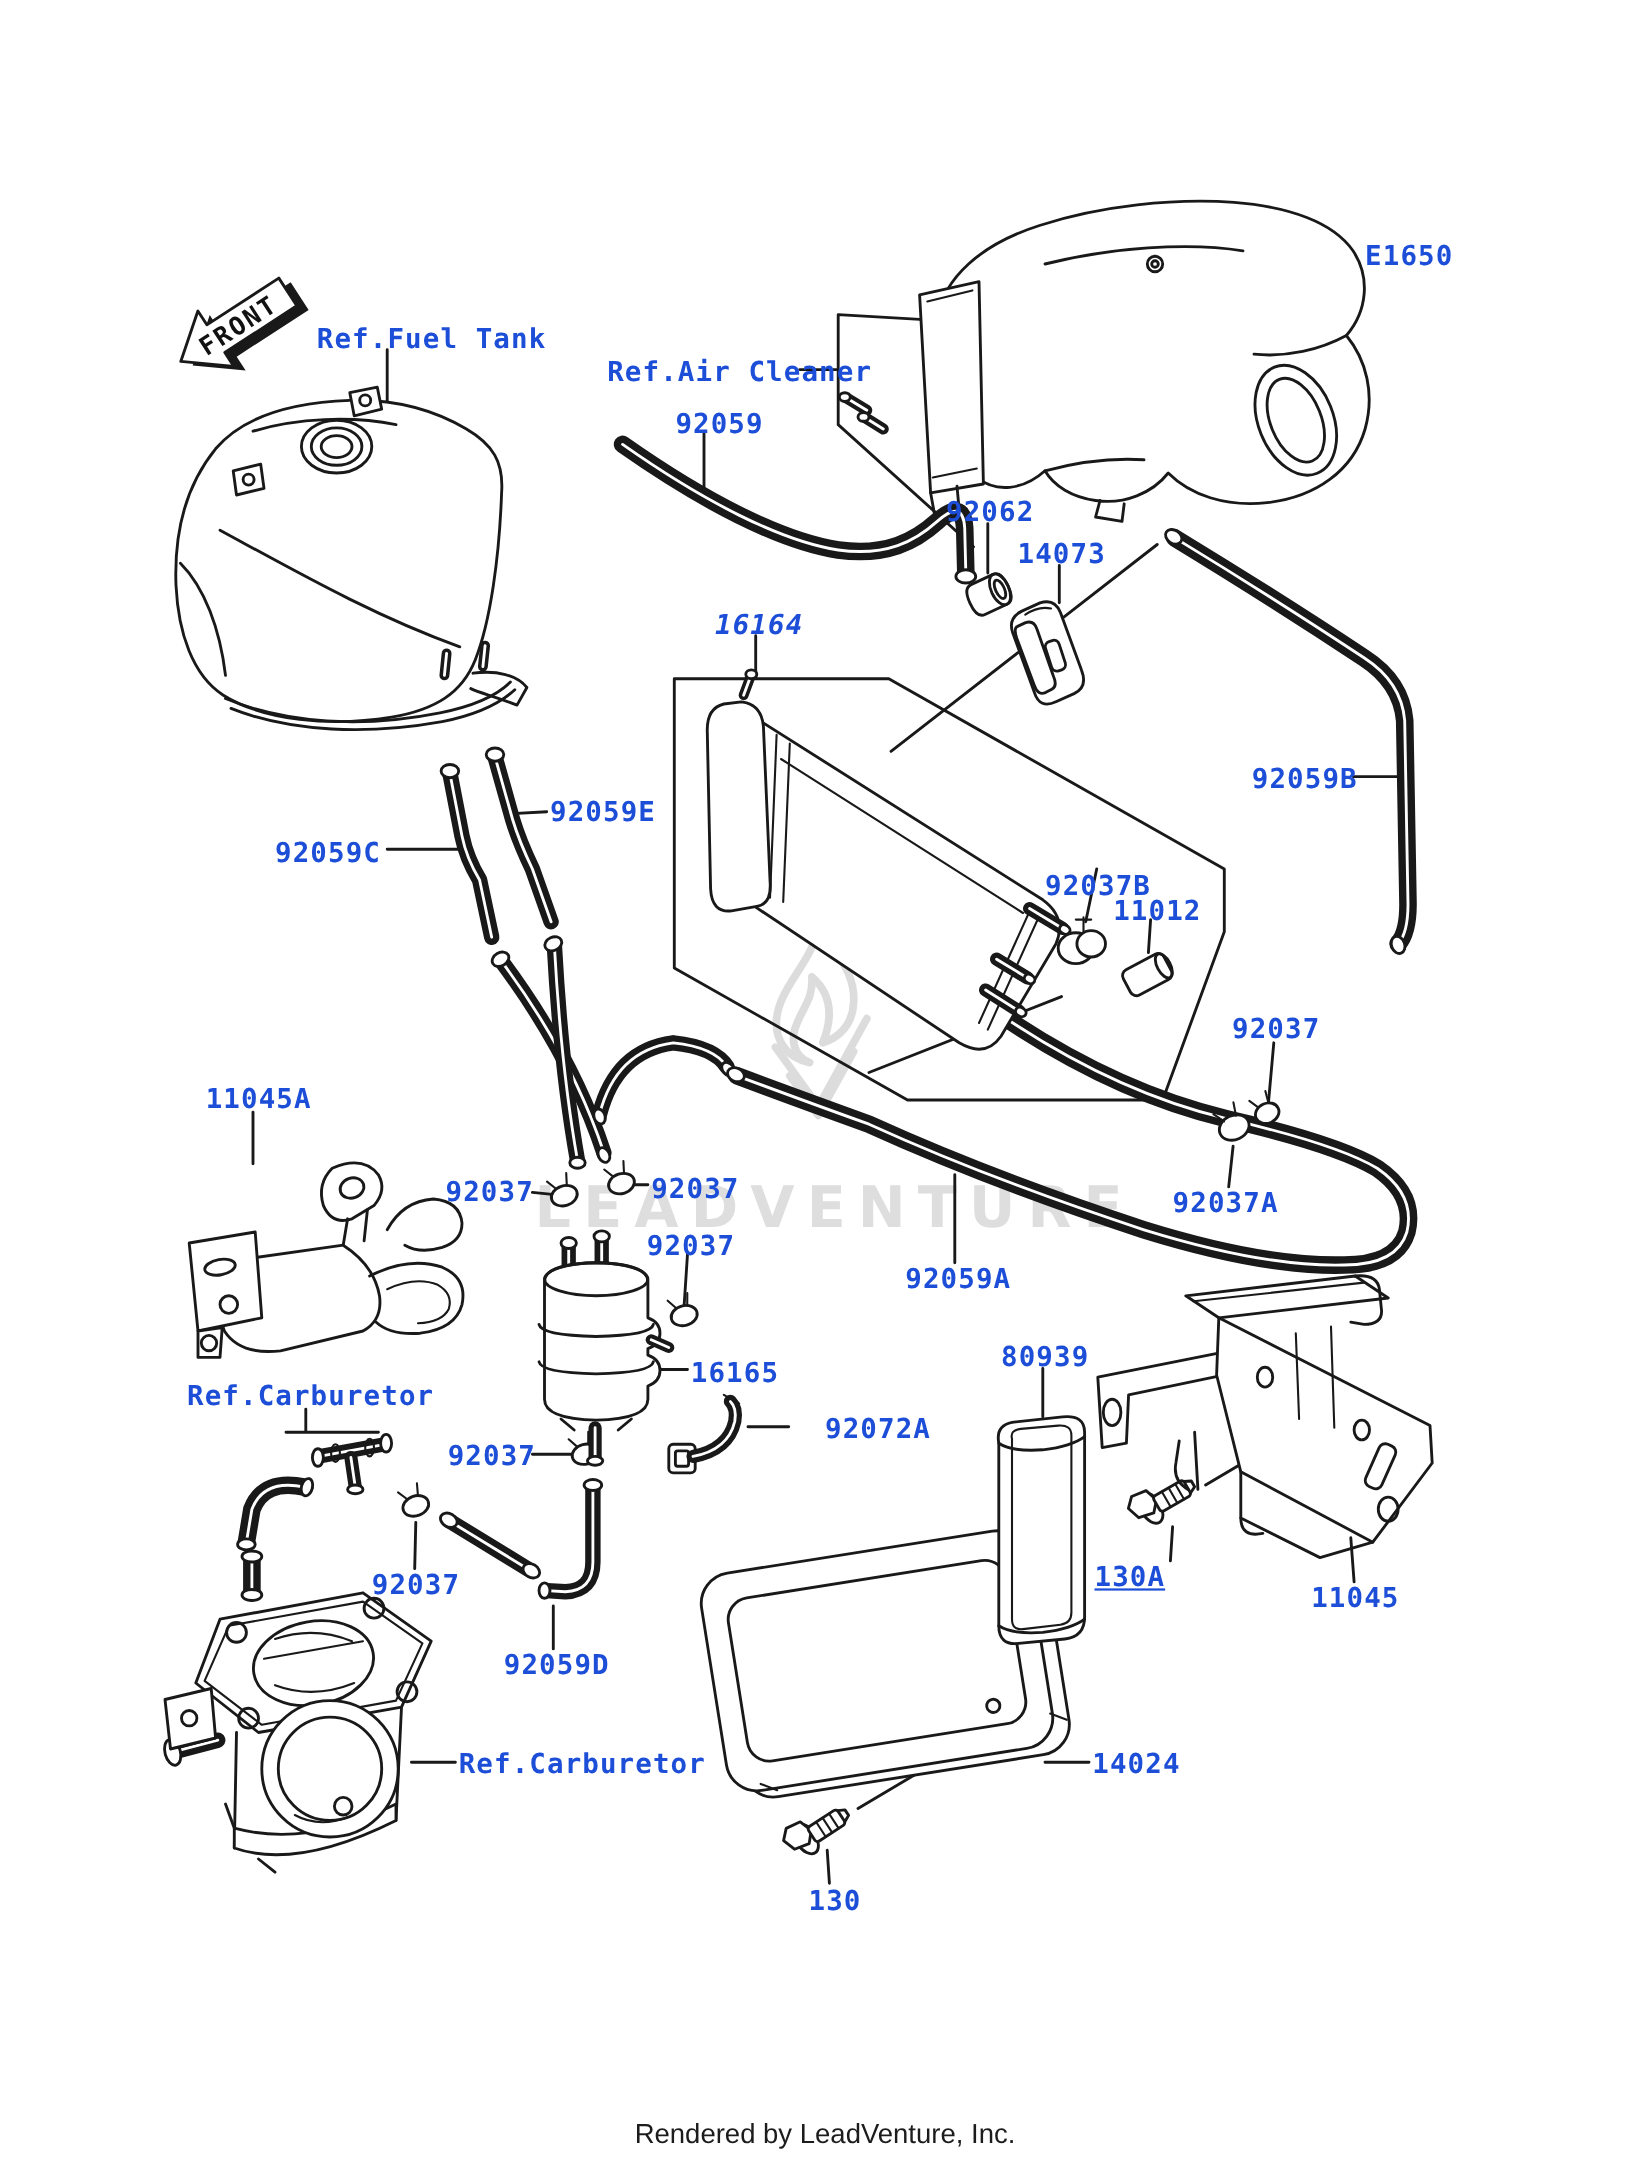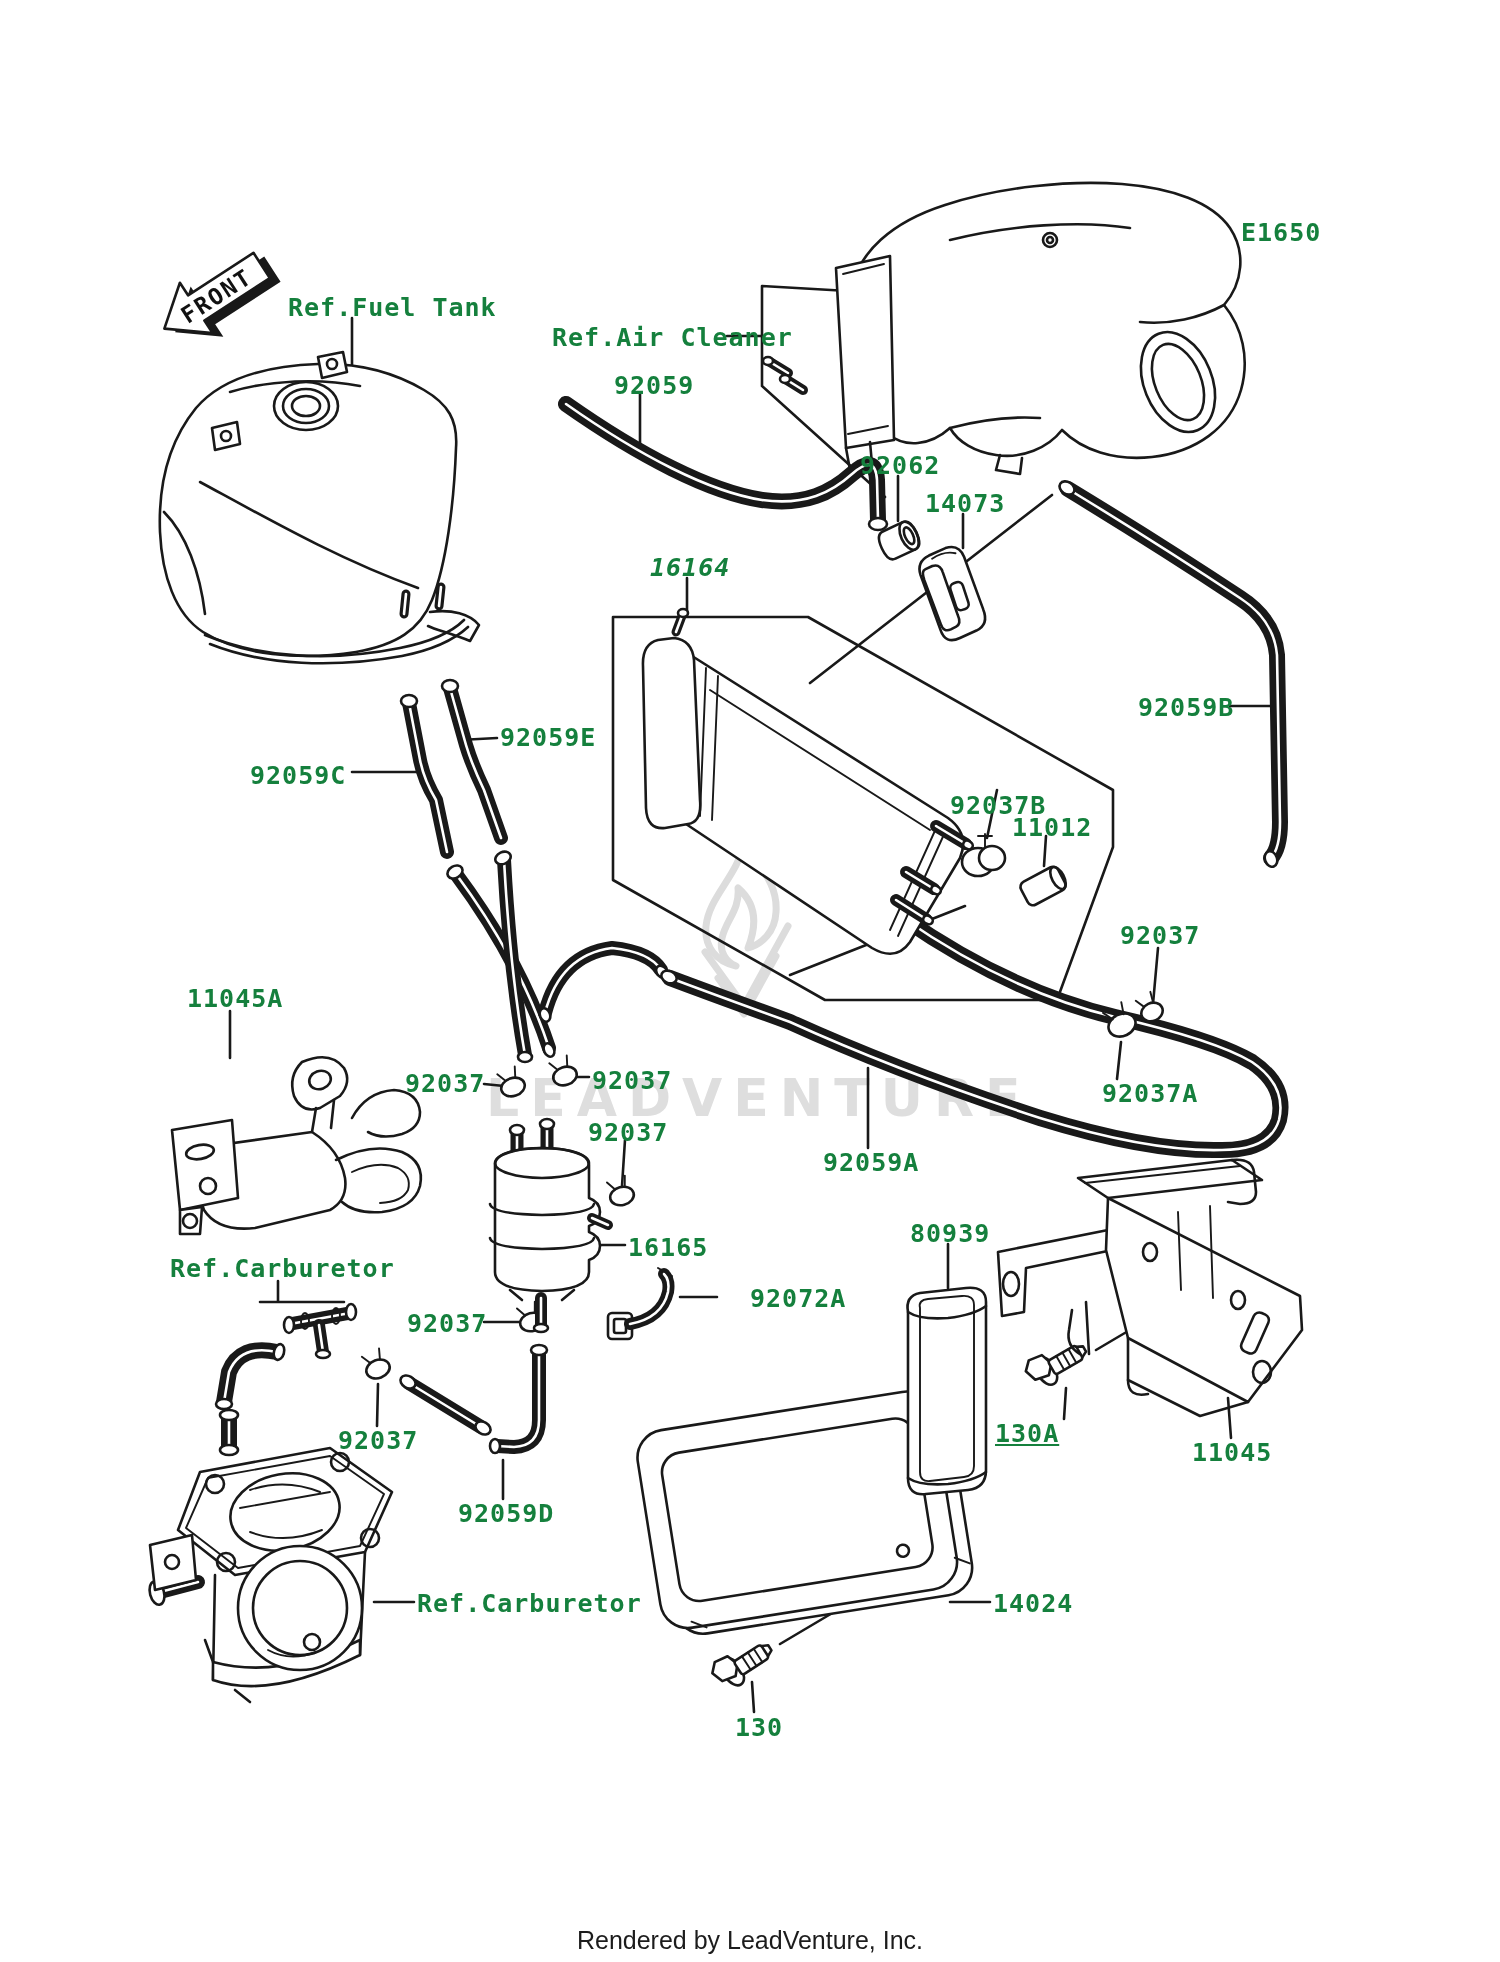--- a/index.html
+++ b/index.html
@@ -4,21 +4,21 @@
 <style>
   html,body{margin:0;padding:0;background:#fff;}
   #stage{position:relative;width:1500px;height:1962px;background:#ffffff;overflow:hidden;
          font-family:"DejaVu Sans Mono",monospace;}
   #wm-layer{position:absolute;inset:0;z-index:1;}
   .wm-text{position:absolute;left:486px;top:1068px;font:bold 52px "DejaVu Sans",sans-serif;
            letter-spacing:11px;color:#dedede;white-space:pre;}
   #art{position:absolute;left:0;top:0;z-index:2;}
   #labels{position:absolute;inset:0;z-index:3;}
   .lbl{position:absolute;font:bold 25px "DejaVu Sans Mono",monospace;letter-spacing:1px;
-       color:#15803d;white-space:pre;}
+       color:#1d4ed8;white-space:pre;}
   .footer{position:absolute;left:0;width:1500px;top:1926px;text-align:center;z-index:3;
           font:25px "Liberation Sans",sans-serif;color:#1c1c1c;letter-spacing:0px;}
   
   #art *{fill:none;stroke:#191919;stroke-width:2.6;stroke-linecap:round;stroke-linejoin:round;}
   #art .wf{fill:#ffffff;}
   #art .dk{fill:#191919;stroke:none;}
   #art .thin{stroke-width:1.9;}
   #art .o16{stroke-width:16}.i10{stroke:#fff !important;stroke-width:10}
   #art .o14{stroke-width:14}.i9{stroke:#fff !important;stroke-width:9}
   #art .o13{stroke-width:13}.i8{stroke:#fff !important;stroke-width:8}
@@ -398,21 +398,21 @@
       <div class="lbl" style="left: 650px; top: 553px; font-style: italic;">16164</div>
       <div class="lbl" style="left: 1138px; top: 693px;">92059B</div>
       <div class="lbl" style="left: 500px; top: 723px;">92059E</div>
       <div class="lbl" style="left: 250px; top: 761px;">92059C</div>
       <div class="lbl" style="left: 950px; top: 791px;">92037B</div>
       <div class="lbl" style="left: 1012px; top: 813px;">11012</div>
       <div class="lbl" style="left: 1120px; top: 921px;">92037</div>
       <div class="lbl" style="left: 187px; top: 984px;">11045A</div>
       <div class="lbl" style="left: 405px; top: 1069px;">92037</div>
       <div class="lbl" style="left: 592px; top: 1066px;">92037</div>
-      <div class="lbl" style="left: 1066px; top: 1079px; margin-left: 36px;">92037A</div>
+      <div class="lbl" style="left: 1066px; top: 1079px;">92037A</div>
       <div class="lbl" style="left: 588px; top: 1118px;">92037</div>
       <div class="lbl" style="left: 823px; top: 1148px;">92059A</div>
       <div class="lbl" style="left: 628px; top: 1233px;">16165</div>
       <div class="lbl" style="left: 170px; top: 1254px;">Ref.Carburetor</div>
       <div class="lbl" style="left: 910px; top: 1219px;">80939</div>
       <div class="lbl" style="left: 750px; top: 1284px;">92072A</div>
       <div class="lbl" style="left: 407px; top: 1309px;">92037</div>
       <div class="lbl" style="left: 338px; top: 1426px;">92037</div>
       <div class="lbl" style="left: 995px; top: 1419px; text-decoration: underline;">130A</div>
       <div class="lbl" style="left: 1192px; top: 1438px;">11045</div>

